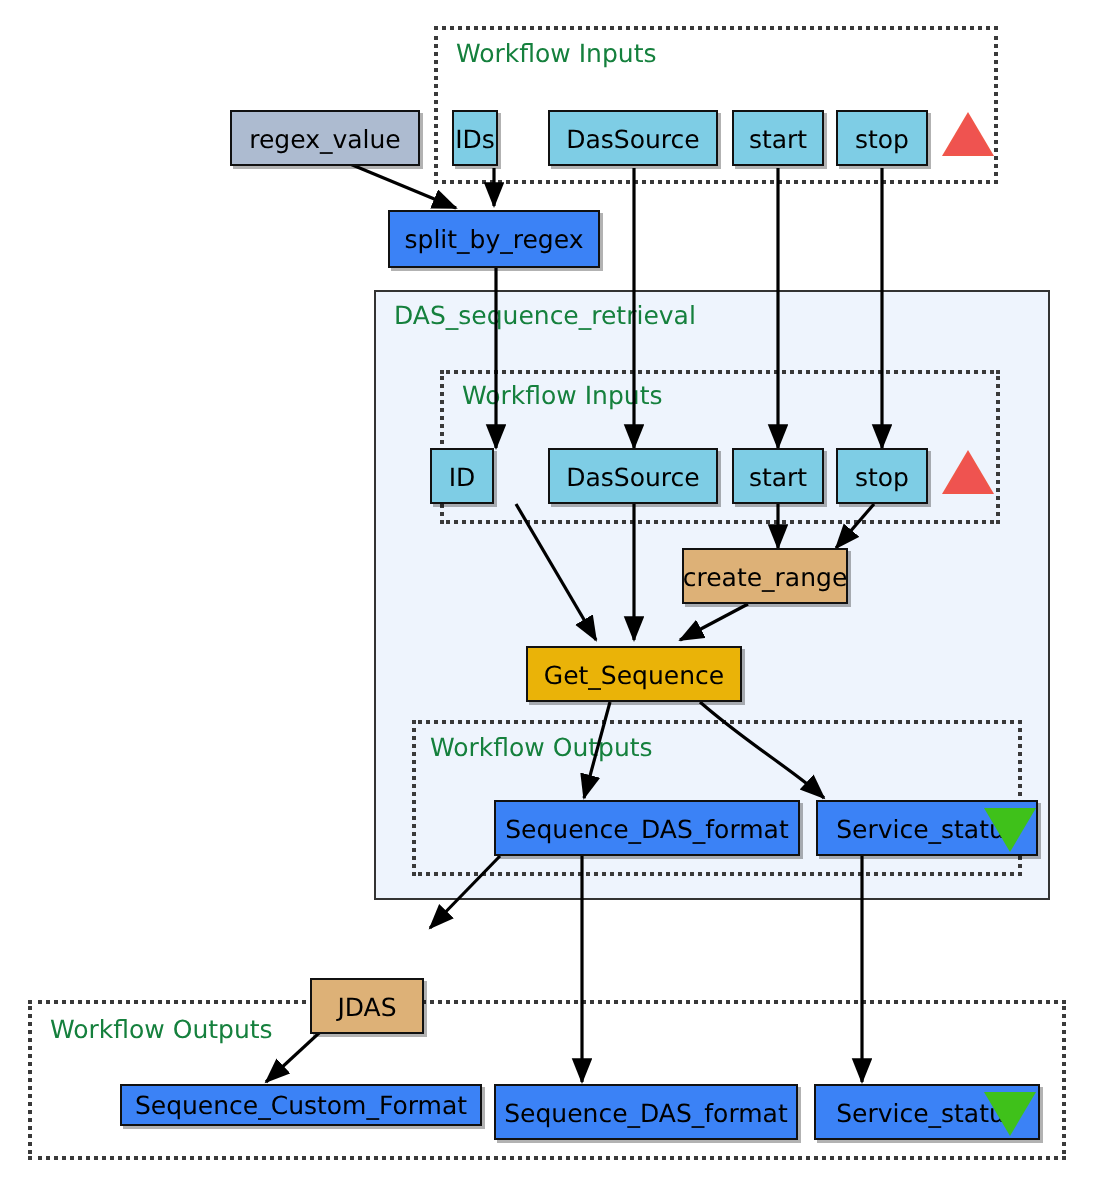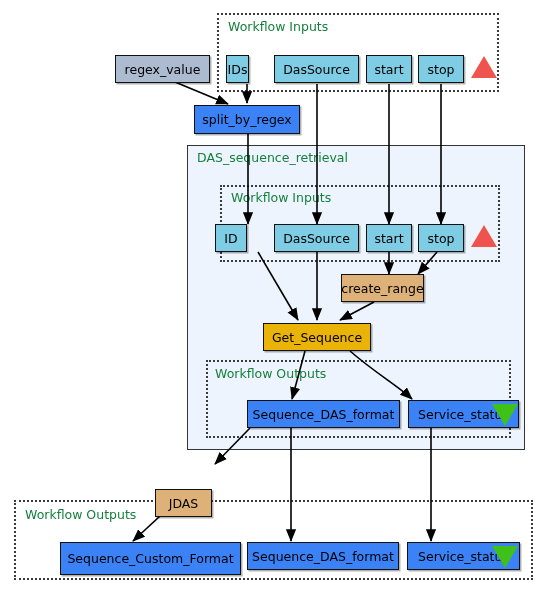--- a/index.html
+++ b/index.html
@@ -225,21 +225,21 @@
   <div class="node n-output" style="left:376px; top:400px; width:111px; height:28px;">
     <span>Service_status</span>
   </div>
 
   <div class="tri tri-down" style="left:492px; top:404px;"></div>
 
   <div class="node n-proc-tan" style="left:155px; top:464px; width:57px; height:28px;margin-top:25px;">
     <span>JDAS</span>
   </div>
 
-  <div class="node n-output" style="left:28px; top:542px; width:181px; height:33px;">
+  <div class="node n-output" style="left:28px; top:542px; width:181px; height:21px;">
     <span>Sequence_Custom_Format</span>
   </div>
 
   <div class="node n-output" style="left:215px; top:542px; width:152px; height:28px;">
     <span>Sequence_DAS_format</span>
   </div>
 
   <div class="node n-output" style="left:375px; top:542px; width:113px; height:28px;">
     <span>Service_status</span>
   </div>

